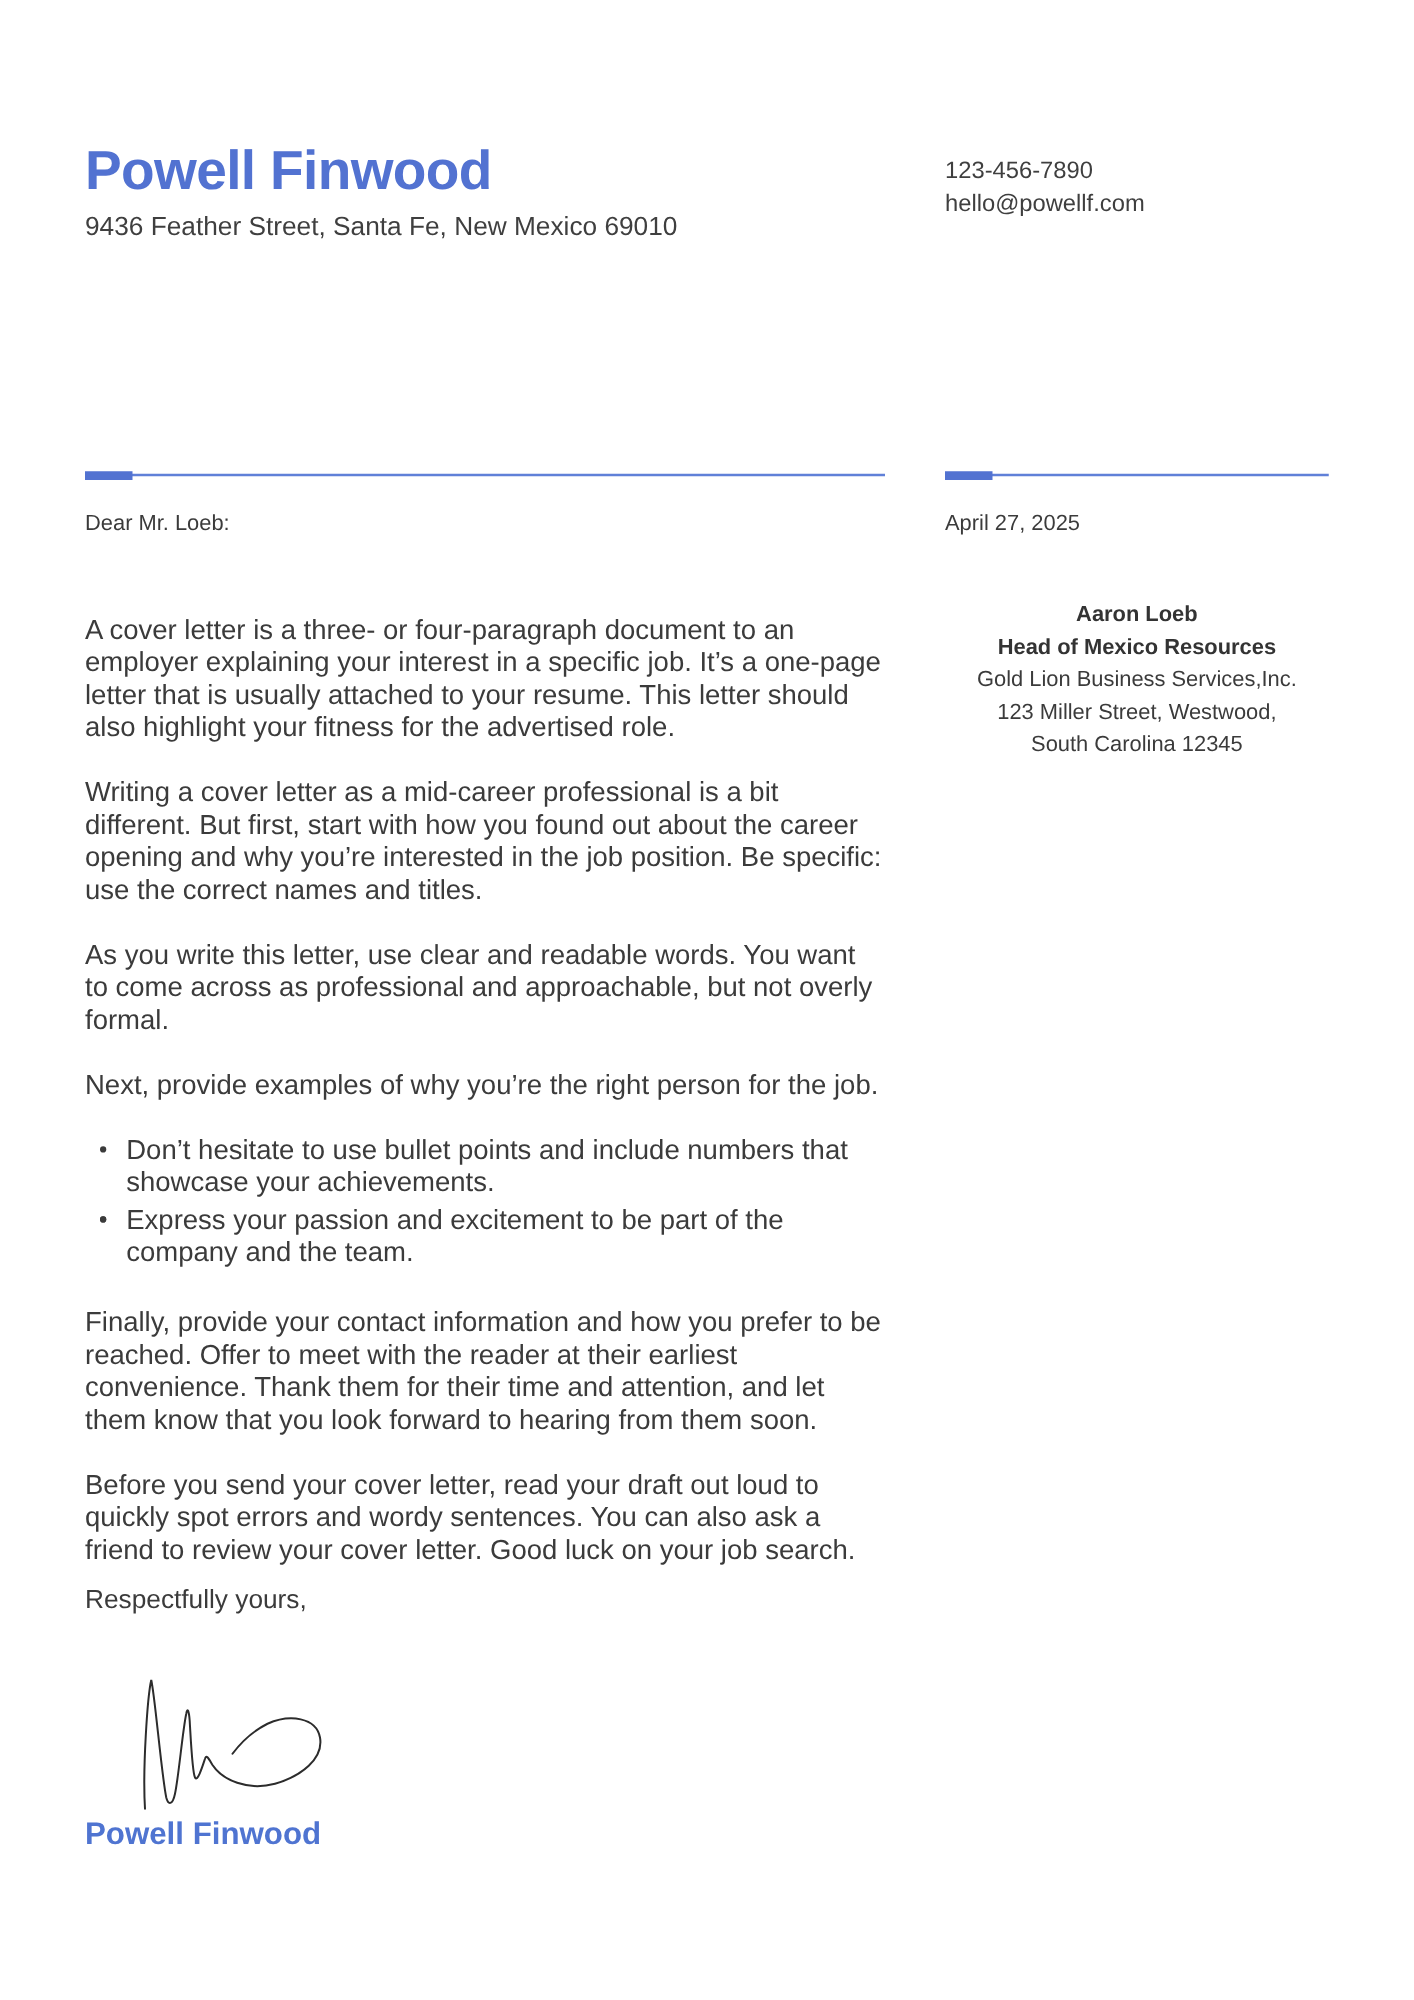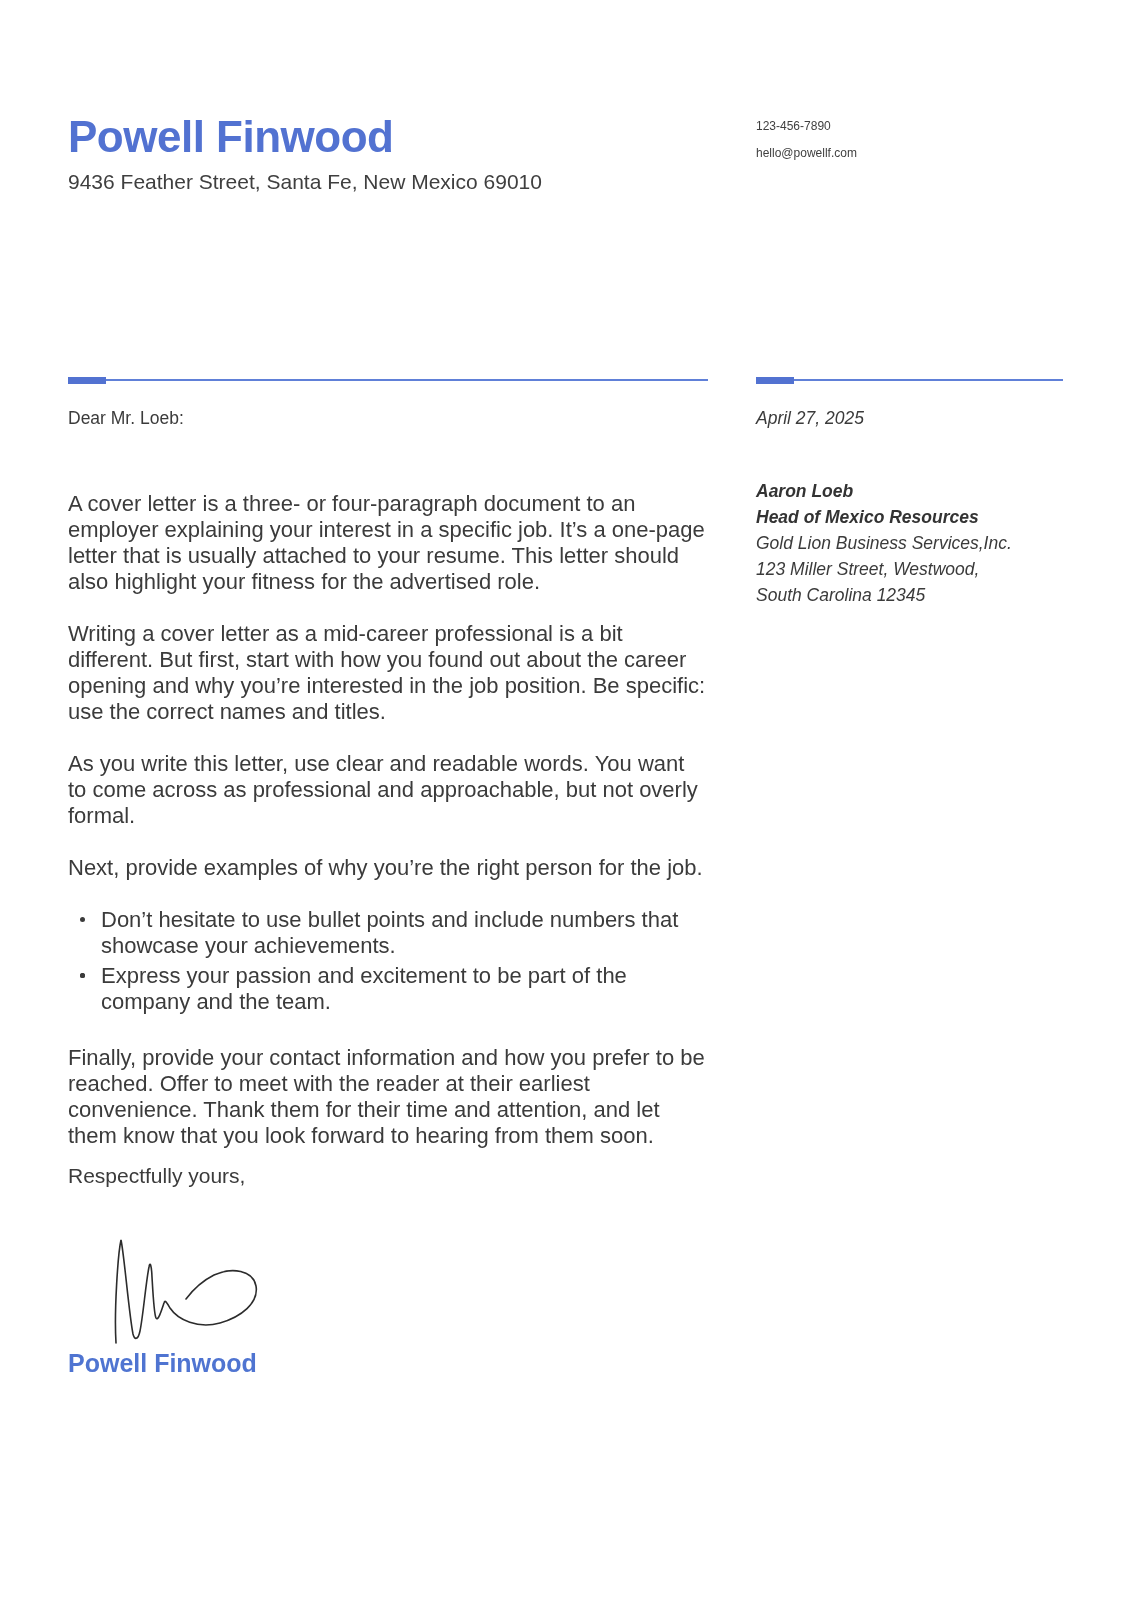--- a/index.html
+++ b/index.html
@@ -29,34 +29,34 @@
     letter-spacing: -0.5px;
     line-height: 1.1;
   }
   .person-address {
     margin-top: 9px;
     font-size: 21px;
     color: #3f3f3f;
   }
   .contact-block {
     width: 307px;
-    margin-top: 0;
-    font-size: 12px;
+    margin-top: 10px;
+    font-size: 19px;
     color: #3f3f3f;
     line-height: 27px;
   }
 
   
   .columns {
     display: flex;
     margin-top: 183px;
     align-items: flex-start;
   }
   .col-left  { width: 640px; }
-  .col-right { width: 307px; margin-left: 48px; font-style: italic; }
+  .col-right { width: 307px; margin-left: 48px; }
 
   .divider {
     position: relative;
     height: 7px;
     width: 100%;
   }
   .divider .line {
     position: absolute;
     left: 0; right: 0; top: 2px;
     height: 2px;
@@ -108,20 +108,21 @@
     font-weight: 600;
     color: #4f74d1;
   }
 
   
   .recipient {
     margin-top: 47px;
     font-size: 17.5px;
     line-height: 26px;
     color: #3b3b3b;
+    text-align: center;
   }
   .recipient .strong { font-weight: 600; color: #333333; }
 </style>
 </head>
 <body>
 
 <div class="page">
 
   <div class="header">
     <div class="header-left">
@@ -150,20 +151,21 @@
         <p>As you write this letter, use clear and readable words. You want to come across as professional and approachable, but not overly formal.</p>
         <p>Next, provide examples of why you’re the right person for the job.</p>
 
         <ul class="letter-bullets">
           <li><span class="dot"></span><span>Don’t hesitate to use bullet points and include numbers that showcase your achievements.</span></li>
           <li><span class="dot"></span></li>
           <li><span class="dot"></span><span>Express your passion and excitement to be part of the company and the team.</span></li>
         </ul>
 
         <p>Finally, provide your contact information and how you prefer to be reached. Offer to meet with the reader at their earliest convenience. Thank them for their time and attention, and let them know that you look forward to hearing from them soon.</p>
+        <p>Before you send your cover letter, read your draft out loud to quickly spot errors and wordy sentences. You can also ask a friend to review your cover letter. Good luck on your job search.</p>
       </div>
 
       <div class="valediction">Respectfully yours,</div>
 
       <div class="signature-wrap">
         <svg class="signature-svg" width="170" height="128" viewBox="0 0 170 128" fill="none" xmlns="http://www.w3.org/2000/svg">
           <path d="M 18 124
                    C 16 92, 20 34, 23 21
                    C 26 34, 31 95, 35 115
                    C 36.5 121, 40 121.5, 42 112

